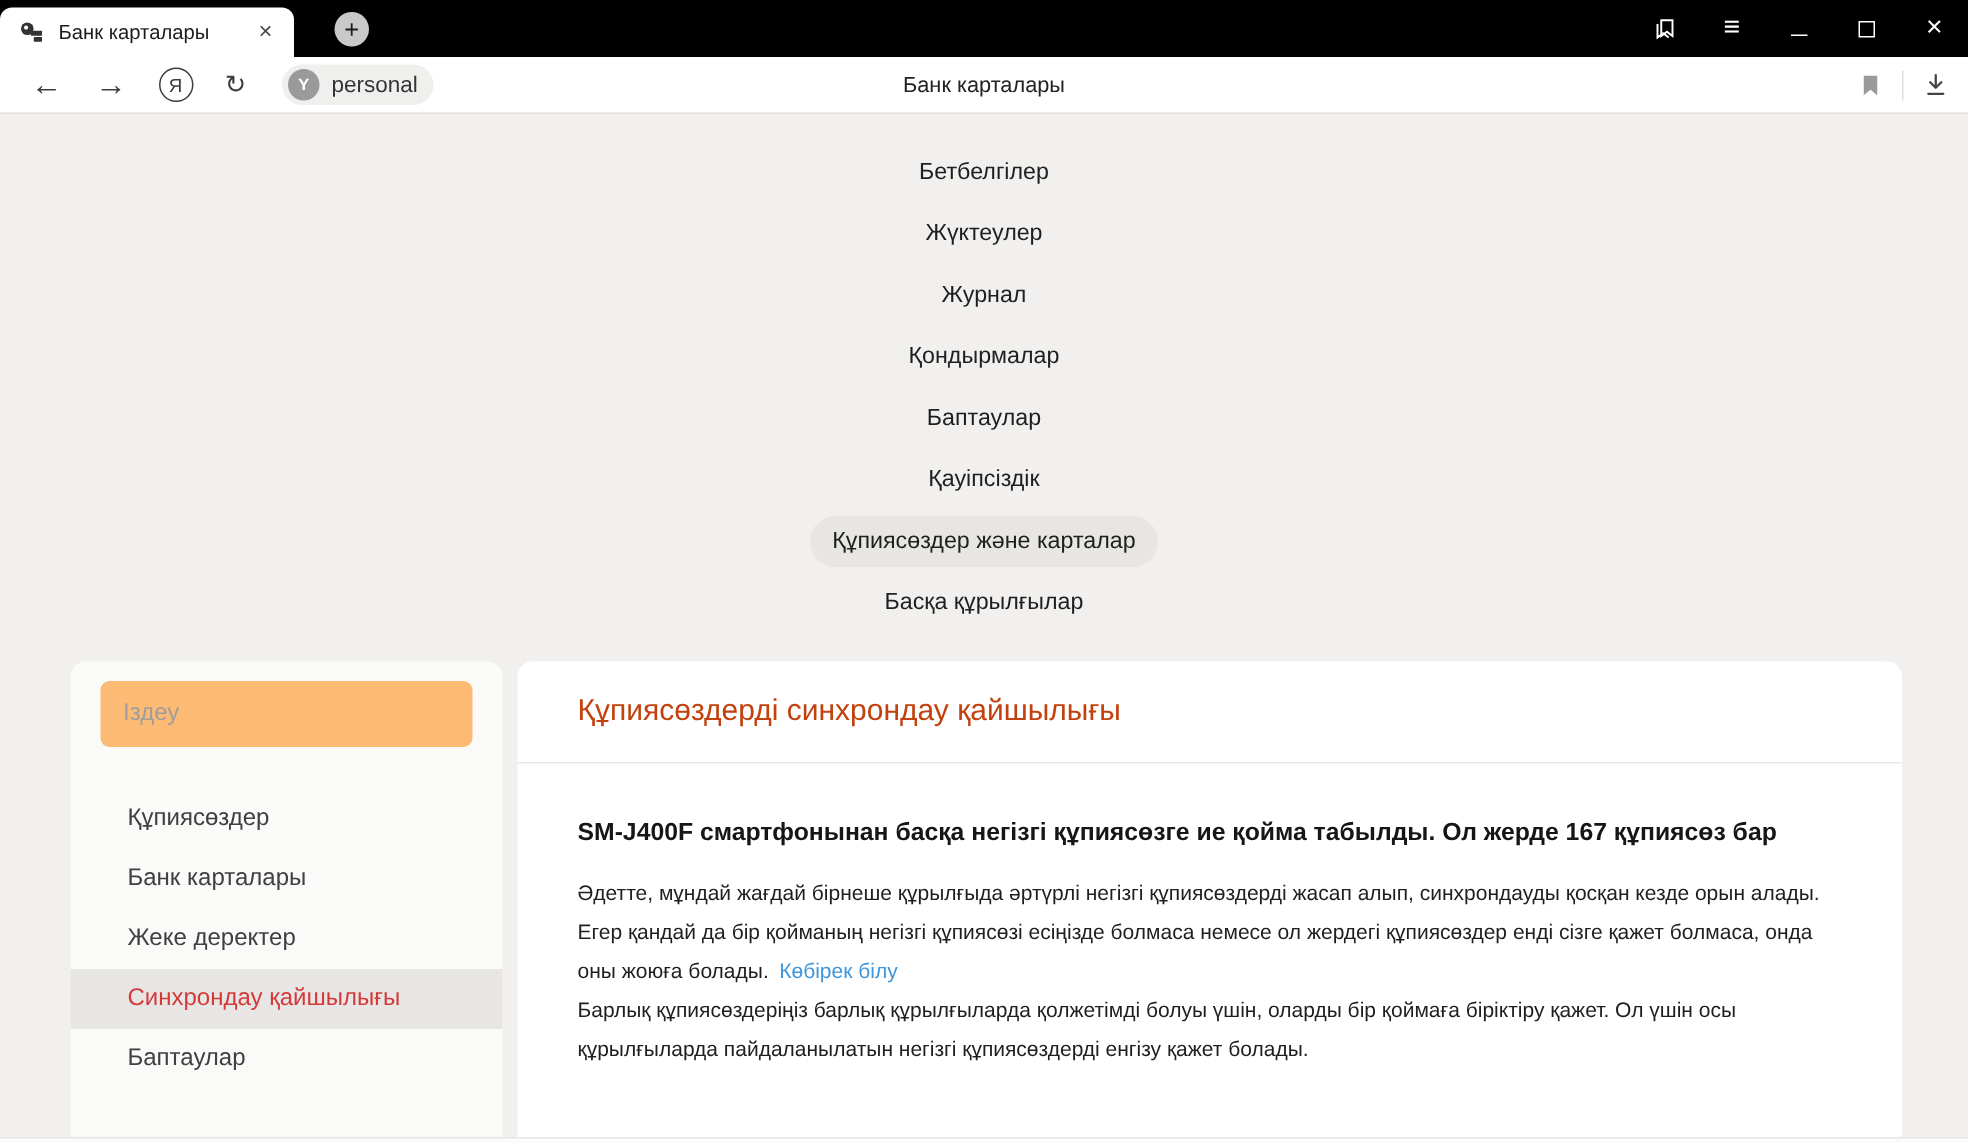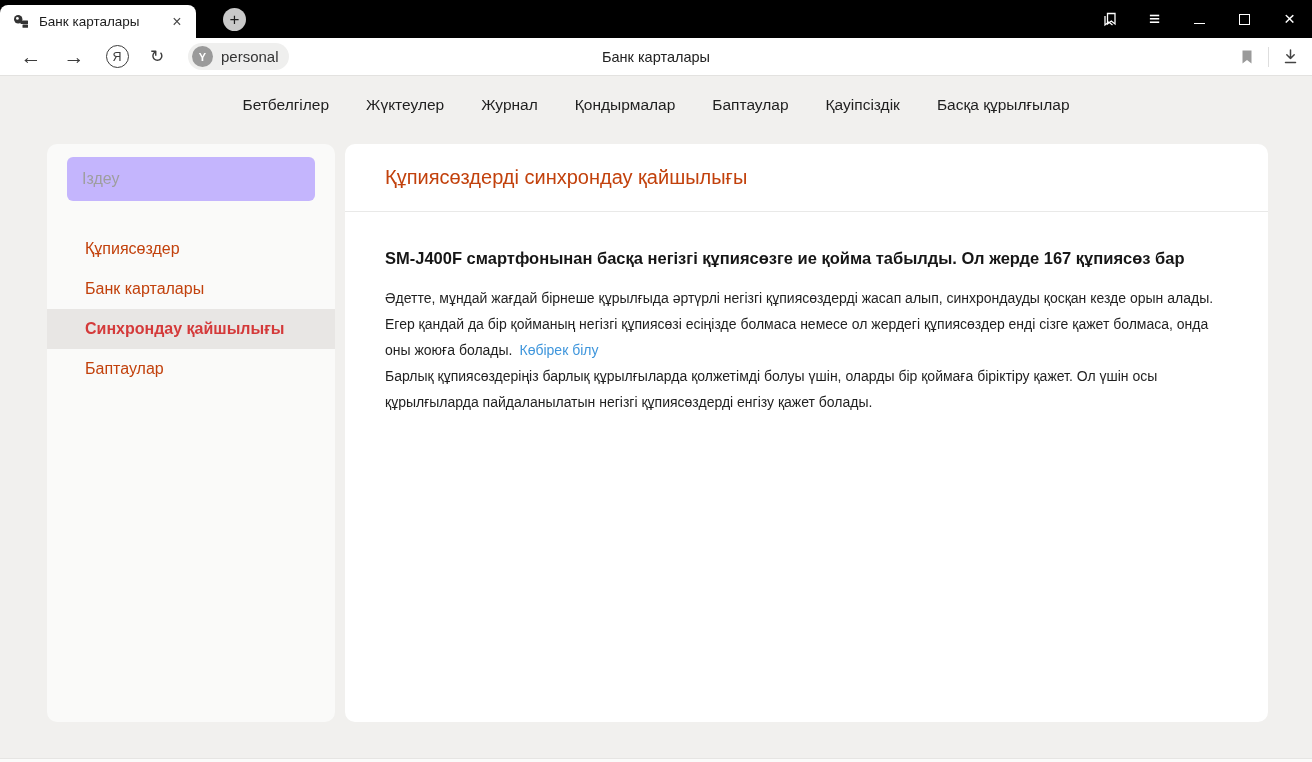--- a/index.html
+++ b/index.html
@@ -28,33 +28,33 @@
   .refresh { font-size:17px; margin:0 6px; }
   .addr-badge { display:flex; align-items:center; gap:8px; background:#efefee; border-radius:14px; padding:3px 4px; margin-left:8px; }
   .addr-badge .protect { width:21px; height:21px; border-radius:50%; background:#9a9a9a; color:#fff; font-size:11px; font-weight:bold; display:flex; align-items:center; justify-content:center; }
   .addr-badge .label { font-size:15px; color:#333; padding-right:6px; }
   .addr-title { position:absolute; left:0; right:0; text-align:center; font-size:14.5px; color:#222; pointer-events:none; }
   .toolbar-right { position:absolute; right:12px; display:flex; align-items:center; gap:12px; }
   .toolbar-sep { width:1px; height:20px; background:#dedede; }
 
   
   .page { height:686px; position:relative; }
-  .nav-tabs { display:flex; justify-content:center; align-items:center; gap:7px; padding-top:12px; }
+  .nav-tabs { display:flex; justify-content:center; align-items:center; gap:7px; padding-top:22px;flex-direction:column; }
   .nav-tab { font-size:15.5px; color:#1f1f1f; padding:8px 15px; border-radius:18px; white-space:nowrap; cursor:default; }
   .nav-tab.active { background:#e8e6e3; }
 
   
   .content { display:flex; gap:10px; margin:22px 44px 0 47px; height:578px; }
   .sidebar { width:288px; background:#fafaf9; border-radius:10px; padding-top:13px; flex:0 0 auto; }
   .search-box { margin:0 20px; }
-  .search-input { width:100%; height:44px; background:#c4b5fd; border:none; outline:none; border-radius:6px; padding:0 15px; font-size:16px; color:#333; font-family:"Liberation Sans","DejaVu Sans",sans-serif; }
+  .search-input { width:100%; height:44px; background:#fdba74; border:none; outline:none; border-radius:6px; padding:0 15px; font-size:16px; color:#333; font-family:"Liberation Sans","DejaVu Sans",sans-serif; }
   .search-input::placeholder { color:#9e9e9e; }
   .side-list { margin-top:28px; }
-  .side-item { height:40px; display:flex; align-items:center; padding-left:38px; font-size:16px; color:#c2410c; cursor:default; }
-  .side-item.selected { background:#e8e6e4; color:#d43a3a;font-weight:bold; }
+  .side-item { height:40px; display:flex; align-items:center; padding-left:38px; font-size:16px; color:#404040; cursor:default; }
+  .side-item.selected { background:#e8e6e4; color:#d43a3a; }
 
   .main-card { flex:1; background:#fff; border-radius:10px; overflow:hidden; }
   .main-header { height:68px; display:flex; align-items:center; padding:0 40px; border-bottom:1px solid #e9e9e8; }
   .main-title { font-size:20px; color:#c2410c; }
   .main-body { padding:33px 40px 0; }
   .alert-title { font-weight:bold; font-size:16.5px; line-height:27px; color:#161616; max-width:830px; }
   .body-text { margin-top:13px; font-size:14px; line-height:26px; color:#1f1f1f; max-width:838px; }
   .more-link { color:#3f96dc; text-decoration:none; margin-left:7px; cursor:pointer; }
   .btn-row { margin-top:26px; display:flex; gap:10px; }
   .btn { height:42px; border:none; border-radius:6px; font-size:15.5px; font-family:"Liberation Sans","DejaVu Sans",sans-serif; cursor:pointer; }
@@ -121,32 +121,34 @@
 
 <div class="page">
 
   <div class="nav-tabs">
     <span class="nav-tab">Бетбелгілер</span>
     <span class="nav-tab">Жүктеулер</span>
     <span class="nav-tab">Журнал</span>
     <span class="nav-tab">Қондырмалар</span>
     <span class="nav-tab">Баптаулар</span>
     <span class="nav-tab">Қауіпсіздік</span>
+    <span class="nav-tab active">Құпиясөздер және карталар</span>
     <span class="nav-tab">Басқа құрылғылар</span>
   </div>
 
   <div class="content">
 
     <div class="sidebar">
       <div class="search-box">
         <input class="search-input" type="text" placeholder="Іздеу" style="">
       </div>
       <div class="side-list">
         <div class="side-item">Құпиясөздер</div>
         <div class="side-item">Банк карталары</div>
+        <div class="side-item">Жеке деректер</div>
         <div class="side-item selected">Синхрондау қайшылығы</div>
         <div class="side-item">Баптаулар</div>
       </div>
     </div>
 
     <div class="main-card">
       <div class="main-header">
         <span class="main-title">Құпиясөздерді синхрондау қайшылығы</span>
       </div>
       <div class="main-body">

